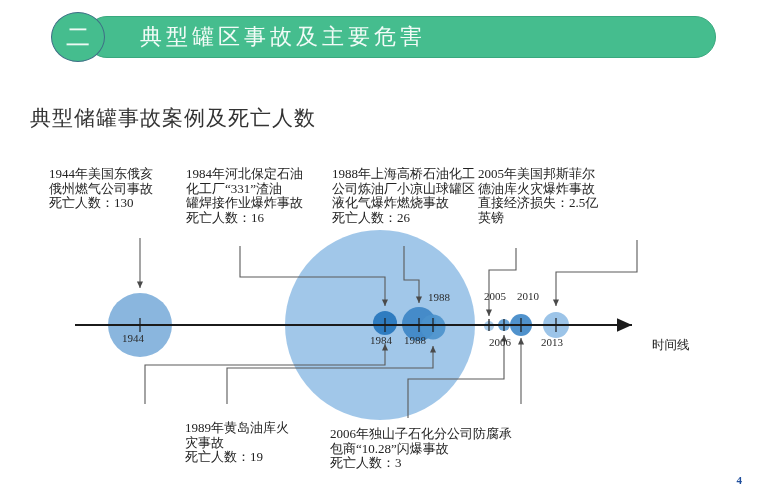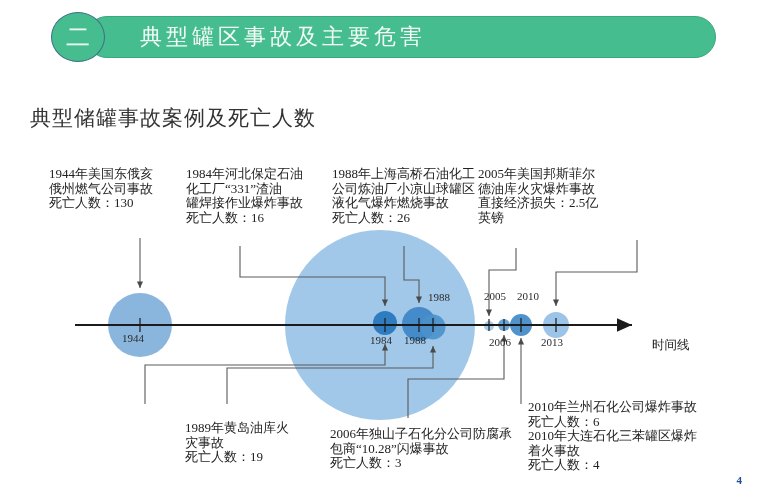--- a/index.html
+++ b/index.html
@@ -166,25 +166,20 @@
 德油库火灾爆炸事故
 直接经济损失：2.5亿
 英镑</div>
 
   <div class="note" style="left:185px;top:421px;width:125px;">1989年黄岛油库火
 灾事故
 死亡人数：19</div>
   <div class="note" style="left:330px;top:427px;width:200px;">2006年独山子石化分公司防腐承
 包商“10.28”闪爆事故
 死亡人数：3</div>
-  <div class="note" style="left:528px;top:400px;width:215px;">2010年兰州石化公司爆炸事故
-死亡人数：6
-2010年大连石化三苯罐区爆炸
-着火事故
-死亡人数：4</div>
 
   <div class="yr" style="left:122px;top:332px;">1944</div>
   <div class="yr" style="left:370px;top:334px;">1984</div>
   <div class="yr" style="left:404px;top:334px;">1988</div>
   <div class="yr" style="left:428px;top:291px;">1988</div>
   <div class="yr" style="left:474px;top:290px;margin-left:10px;">2005</div>
   <div class="yr" style="left:489px;top:336px;">2006</div>
   <div class="yr" style="left:508px;top:290px;margin-left:9px;">2010</div>
   <div class="yr" style="left:541px;top:336px;">2013</div>
 

